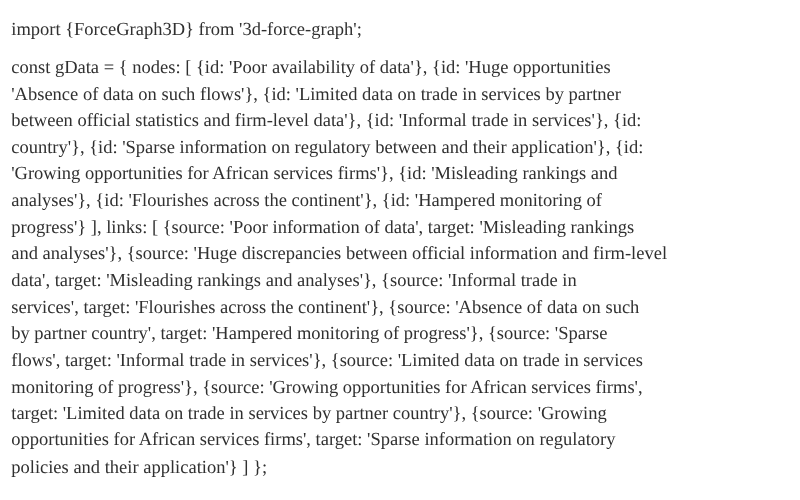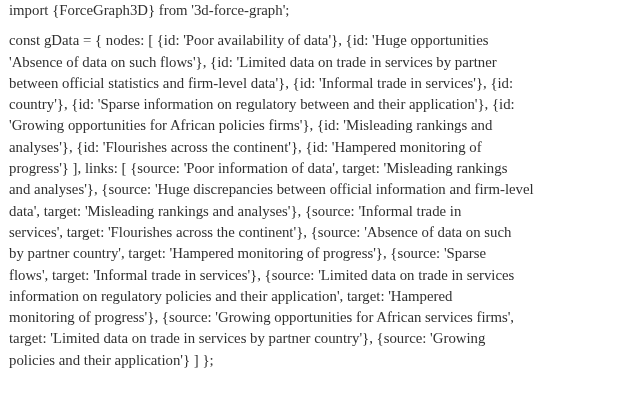--- a/index.html
+++ b/index.html
@@ -9,21 +9,21 @@
   }
   body {
     width: 640px;
     height: 400px;
     overflow: hidden;
   }
   .page {
     box-sizing: border-box;
     width: 640px;
     height: 400px;
-    padding: 0 8px 0 9px;
+    padding: 14px 8px 0 9px;
     font-family: "Liberation Serif", "DejaVu Serif", serif;
     font-size: 14.8px;
     line-height: 21.3px;
     color: #303030;
     background: #ffffff;
   }
   .para {
     margin: 0 0 9px 0;
     padding: 0;
   }
@@ -37,26 +37,26 @@
 
 <div class="page">
   <p class="para">
     <span class="line">import {ForceGraph3D} from '3d-force-graph';</span>
   </p>
   <p class="para">
     <span class="line">const gData = { nodes: [ {id: 'Poor availability of data'}, {id: 'Huge opportunities</span>
     <span class="line">'Absence of data on such flows'}, {id: 'Limited data on trade in services by partner</span>
     <span class="line">between official statistics and firm-level data'}, {id: 'Informal trade in services'}, {id:</span>
     <span class="line">country'}, {id: 'Sparse information on regulatory between and their application'}, {id:</span>
-    <span class="line">'Growing opportunities for African policies firms'}, {id: 'Misleading rankings and</span>
+    <span class="line">'Growing opportunities for African services firms'}, {id: 'Misleading rankings and</span>
     <span class="line">analyses'}, {id: 'Flourishes across the continent'}, {id: 'Hampered monitoring of</span>
     <span class="line">progress'} ], links: [ {source: 'Poor information of data', target: 'Misleading rankings</span>
     <span class="line">and analyses'}, {source: 'Huge discrepancies between official information and firm-level</span>
     <span class="line">data', target: 'Misleading rankings and analyses'}, {source: 'Informal trade in</span>
     <span class="line">services', target: 'Flourishes across the continent'}, {source: 'Absence of data on such</span>
     <span class="line">by partner country', target: 'Hampered monitoring of progress'}, {source: 'Sparse</span>
     <span class="line">flows', target: 'Informal trade in services'}, {source: 'Limited data on trade in services</span>
-    <span class="line">information on regulatory policies and their application', target: 'Hampered</span>
     <span class="line">monitoring of progress'}, {source: 'Growing opportunities for African services firms',</span>
     <span class="line">target: 'Limited data on trade in services by partner country'}, {source: 'Growing</span>
+    <span class="line">opportunities for African services firms', target: 'Sparse information on regulatory</span>
     <span class="line">policies and their application'} ] };</span>
   </p>
 </div>
 
 </body></html>

